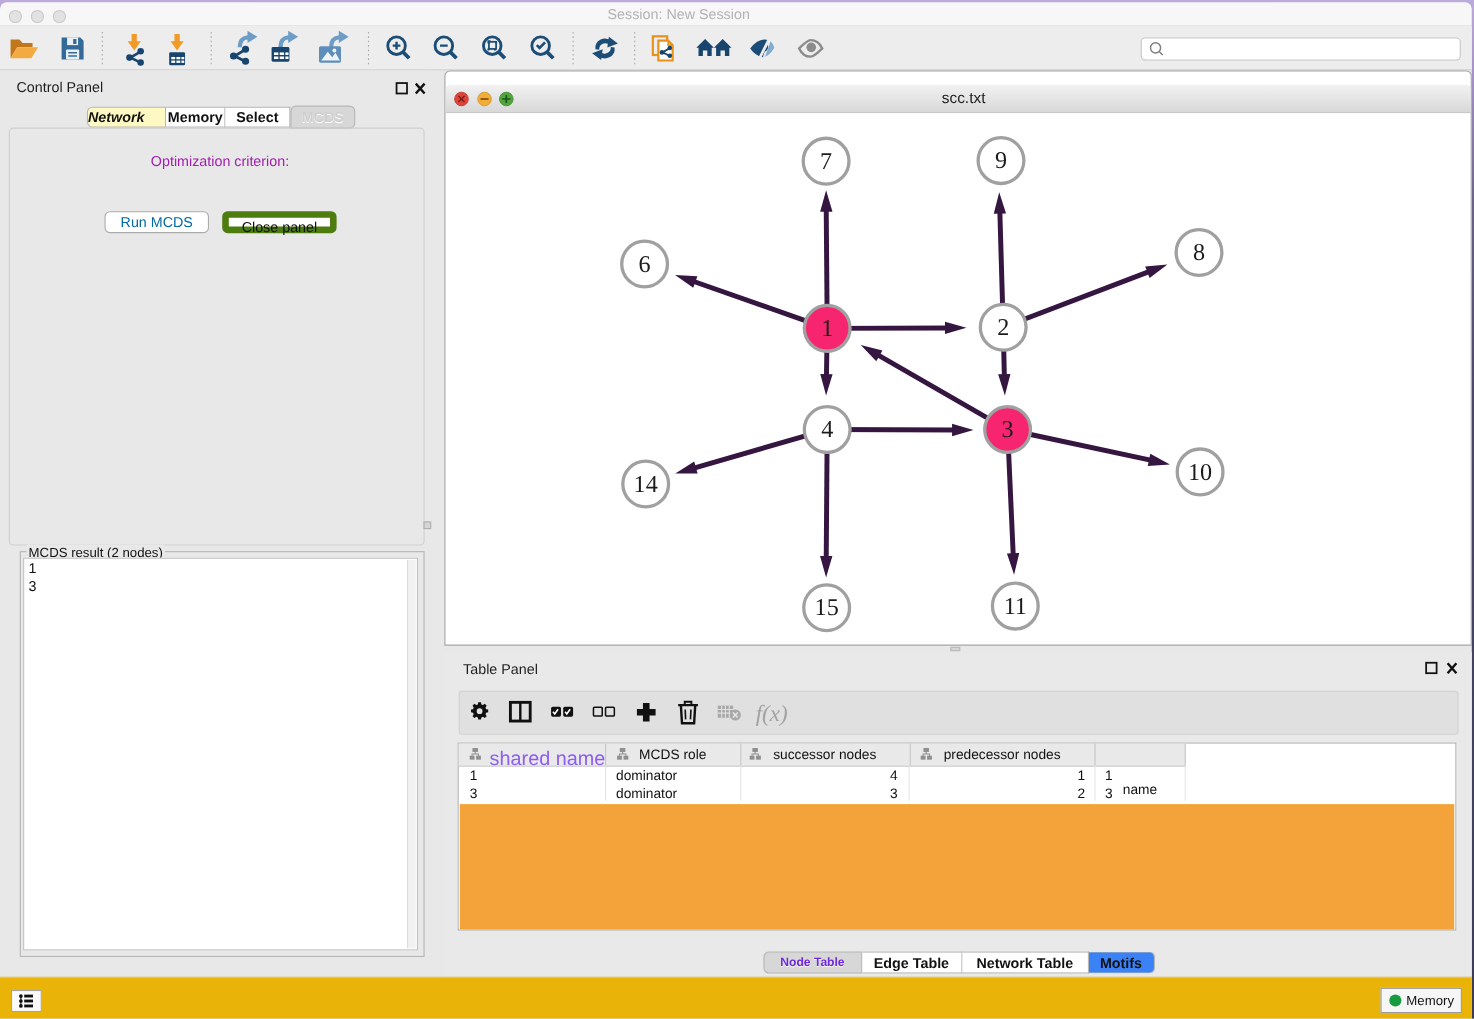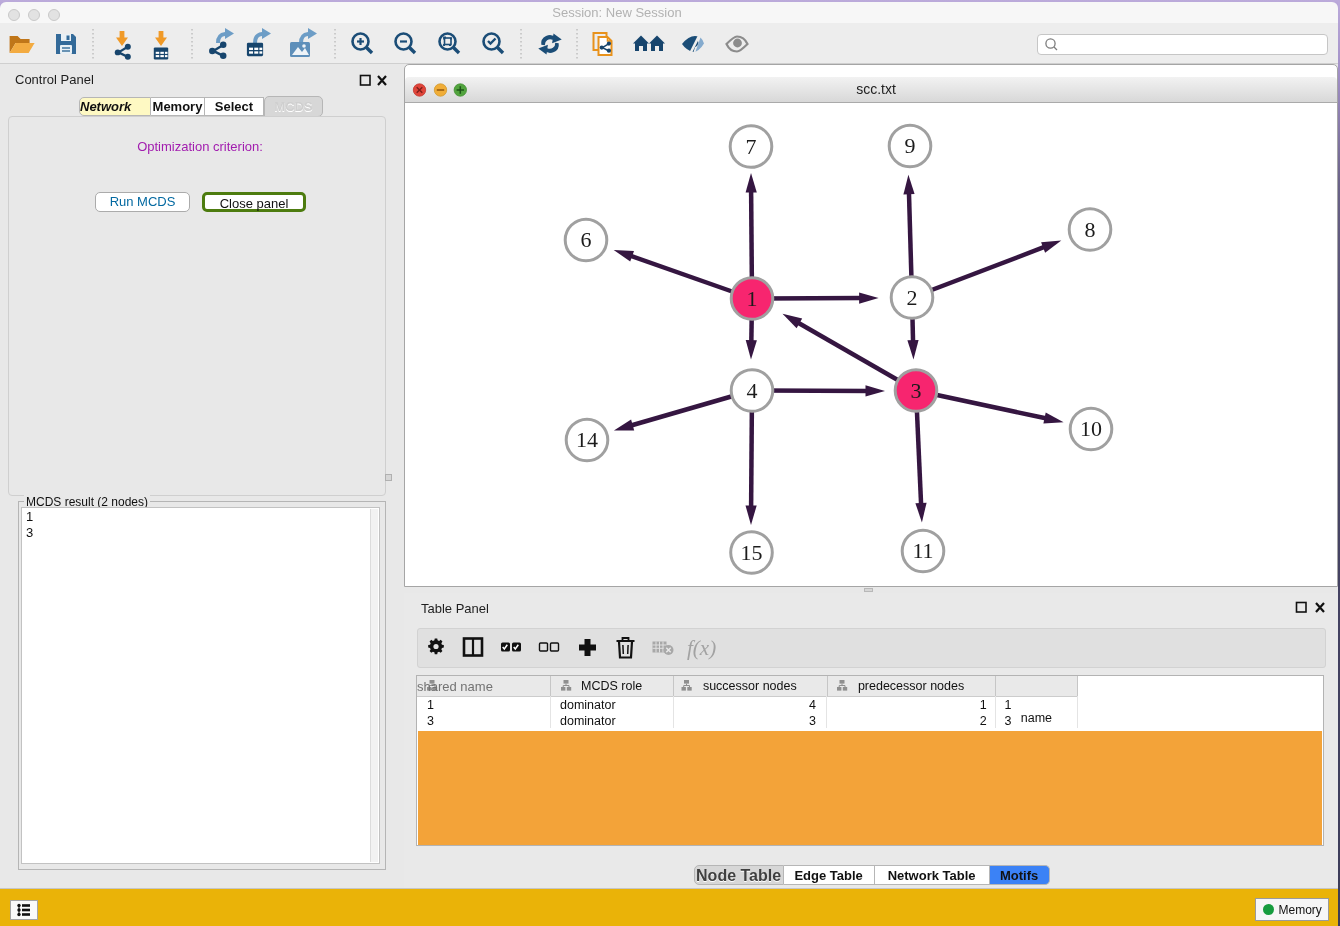--- a/index.html
+++ b/index.html
@@ -176,21 +176,21 @@
     <div class="abs" style="left:72px;top:0;width:54px;height:19px;background:#fff;border:1px solid #b6b6b6;border-left:none;box-sizing:border-box;text-align:center;font-size:13px;font-weight:bold;color:#111;line-height:18px;">Memory</div>
     <div class="abs" style="left:126px;top:0;width:59px;height:19px;background:#fff;border:1px solid #b6b6b6;border-left:none;box-sizing:border-box;text-align:center;font-size:13px;font-weight:bold;color:#111;line-height:18px;">Select</div>
     <div class="abs" style="left:185px;top:-1px;width:59px;height:21px;background:#d7d7d7;border:1px solid #b6b6b6;border-radius:5px 5px 5px 0;box-sizing:border-box;text-align:center;font-size:13px;font-weight:bold;color:#cfcfcf;text-shadow:0 1px 0 #fff;line-height:19px;">MCDS</div>
   </div>
 
   <div class="abs" style="left:8px;top:52px;width:376px;height:378px;border:1px solid #cfcfcf;border-radius:4px;"></div>
   <div class="abs" style="left:4px;top:75px;width:392px;text-align:center;font-size:13px;color:#a21caf;">Optimization criterion:</div>
 
 
   <div class="abs" style="left:95px;top:128px;width:95px;height:20px;background:#fff;border:1px solid #ababab;border-radius:5px;box-sizing:border-box;text-align:center;font-size:13px;color:#0369a1;line-height:18px;">Run MCDS</div>
-  <div class="abs" style="left:202px;top:128px;width:104px;height:20px;background:#fff;border:3px solid #4d7c0f;border-radius:5px;box-sizing:border-box;text-align:center;font-size:13px;color:#111;line-height:18px;">Close panel</div>
+  <div class="abs" style="left:202px;top:128px;width:104px;height:20px;background:#fff;border:6px solid #4d7c0f;border-radius:5px;box-sizing:border-box;text-align:center;font-size:13px;color:#111;line-height:18px;">Close panel</div>
 
   <div class="abs" style="left:18px;top:437px;width:366px;height:367px;border:1px solid #b5b5b5;">
     <div class="abs" style="left:5px;top:-7px;background:#e8e8e8;padding:0 2px;font-size:12px;color:#111;">MCDS result (2 nodes)</div>
     <div class="abs" style="left:2px;top:5px;width:359px;height:357px;background:#fff;border:1px solid #c2c2c2;box-sizing:border-box;">
       <div class="abs" style="left:4px;top:1px;font-size:13px;color:#111;line-height:16px;">1<br>3</div>
       <div class="abs" style="right:1px;top:1px;width:7px;height:353px;background:#f2f2f2;border-left:1px solid #dcdcdc;"></div>
     </div>
   </div>
 </div>
 
@@ -354,21 +354,21 @@
             <path d="M5,3.6 L5,5.5 M2.2,7 L2.2,5.5 L8,5.5 L8,7" stroke="#8f8f8f" fill="none" stroke-width="1"></path>
           </g>
         <g transform="translate(420,4)">
             <rect x="2.5" y="0" width="5" height="3.6"></rect>
             <rect x="0" y="7" width="4.4" height="3.6"></rect>
             <rect x="5.8" y="7" width="4.4" height="3.6"></rect>
             <path d="M5,3.6 L5,5.5 M2.2,7 L2.2,5.5 L8,5.5 L8,7" stroke="#8f8f8f" fill="none" stroke-width="1"></path>
           </g>
       </g>
     </svg>
-    <div class="abs" style="left:0;top:3px;width:133.2px;text-align:left;font-size:13px;color:#737373;">shared name</div>
+    <div class="abs" style="left:0;top:3px;width:133.2px;text-align:right;font-size:18px;color:#8b5cf6;">shared name</div>
     <div class="abs" style="left:133.2px;top:3px;width:122.8px;text-align:center;font-size:12.5px;color:#111;">MCDS role</div>
     <div class="abs" style="left:256px;top:3px;width:153.6px;text-align:center;font-size:12.5px;color:#111;">successor nodes</div>
     <div class="abs" style="left:409.6px;top:3px;width:168.9px;text-align:center;font-size:12.5px;color:#111;">predecessor nodes</div>
     <div class="abs" style="left:578.5px;top:3px;width:81.8px;text-align:center;font-size:12.5px;color:#111;margin-top:32px;">name</div>
 
     <div class="abs" style="left:1px;top:55px;width:904px;height:114px;background:#f3a339;"></div>
 
     <div class="abs" style="left:0;top:20px;width:660px;height:32px;font-size:12.5px;color:#111;">
       <div class="abs" style="left:10px;top:2px;">1</div>
       <div class="abs" style="left:143px;top:2px;">dominator</div>
@@ -382,21 +382,21 @@
       <div class="abs" style="left:587.5px;top:18px;">3</div>
       <div class="abs" style="left:133.2px;top:0;width:1px;height:32px;background:#e4e4e4;"></div>
       <div class="abs" style="left:255.5px;top:0;width:1px;height:32px;background:#e4e4e4;"></div>
       <div class="abs" style="left:409.1px;top:0;width:1px;height:32px;background:#e4e4e4;"></div>
       <div class="abs" style="left:578px;top:0;width:1px;height:32px;background:#e4e4e4;"></div>
       <div class="abs" style="left:659.8px;top:0;width:1px;height:32px;background:#e4e4e4;"></div>
     </div>
   </div>
 
   <div class="abs" style="left:289.6px;top:272px;height:20px;">
-    <div class="abs" style="left:0;top:0;width:90px;height:20px;background:#d7d7d7;border:1px solid #b6b6b6;border-radius:5px 0 0 5px;box-sizing:border-box;text-align:center;font-size:16px;font-weight:bold;color:#404040;text-shadow:0 1px 0 #fff;line-height:19px;">Node Table</div>
+    <div class="abs" style="left:0;top:0;width:90px;height:20px;background:#d7d7d7;border:1px solid #b6b6b6;border-radius:5px 0 0 5px;box-sizing:border-box;text-align:center;font-size:11px;font-weight:bold;color:#6d28d9;text-shadow:0 1px 0 #fff;line-height:19px;">Node Table</div>
     <div class="abs" style="left:90px;top:0;width:91px;height:20px;background:#fff;border:1px solid #b6b6b6;border-left:none;box-sizing:border-box;text-align:center;font-size:13px;font-weight:bold;color:#111;line-height:19px;">Edge Table</div>
     <div class="abs" style="left:181px;top:0;width:115px;height:20px;background:#fff;border:1px solid #b6b6b6;border-left:none;box-sizing:border-box;text-align:center;font-size:13px;font-weight:bold;color:#111;line-height:19px;">Network Table</div>
     <div class="abs" style="left:296px;top:0;width:60px;height:20px;background:#3b82f6;border:1px solid #b6b6b6;border-left:none;border-radius:0 5px 5px 0;box-sizing:border-box;text-align:center;font-size:13px;font-weight:bold;color:#111;line-height:19px;">Motifs</div>
   </div>
 </div>
 
 <div class="abs" id="statusbar" style="left:0;top:888px;width:1338px;height:38px;background:#eab308;border-top:1px solid #c6c6c6;box-sizing:border-box;">
   <div class="abs" style="left:10px;top:11px;width:28px;height:20px;background:#fafafa;border:1px solid #a5a5a5;box-sizing:border-box;">
     <svg width="26" height="18" style="position:absolute;left:0;top:0;">
       <g fill="#111">

